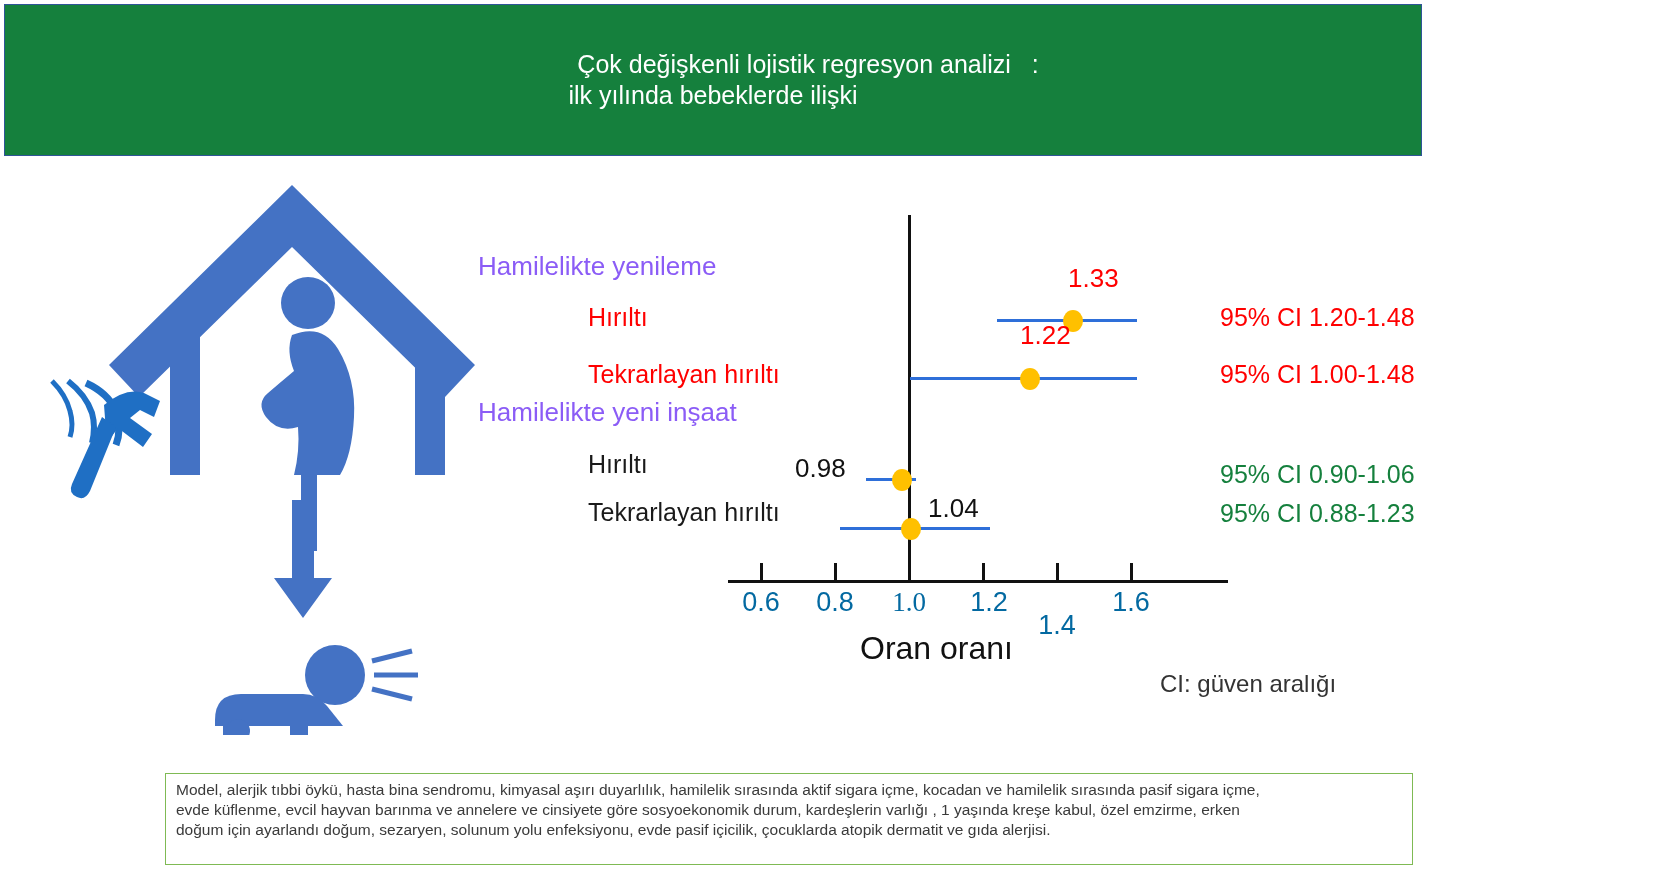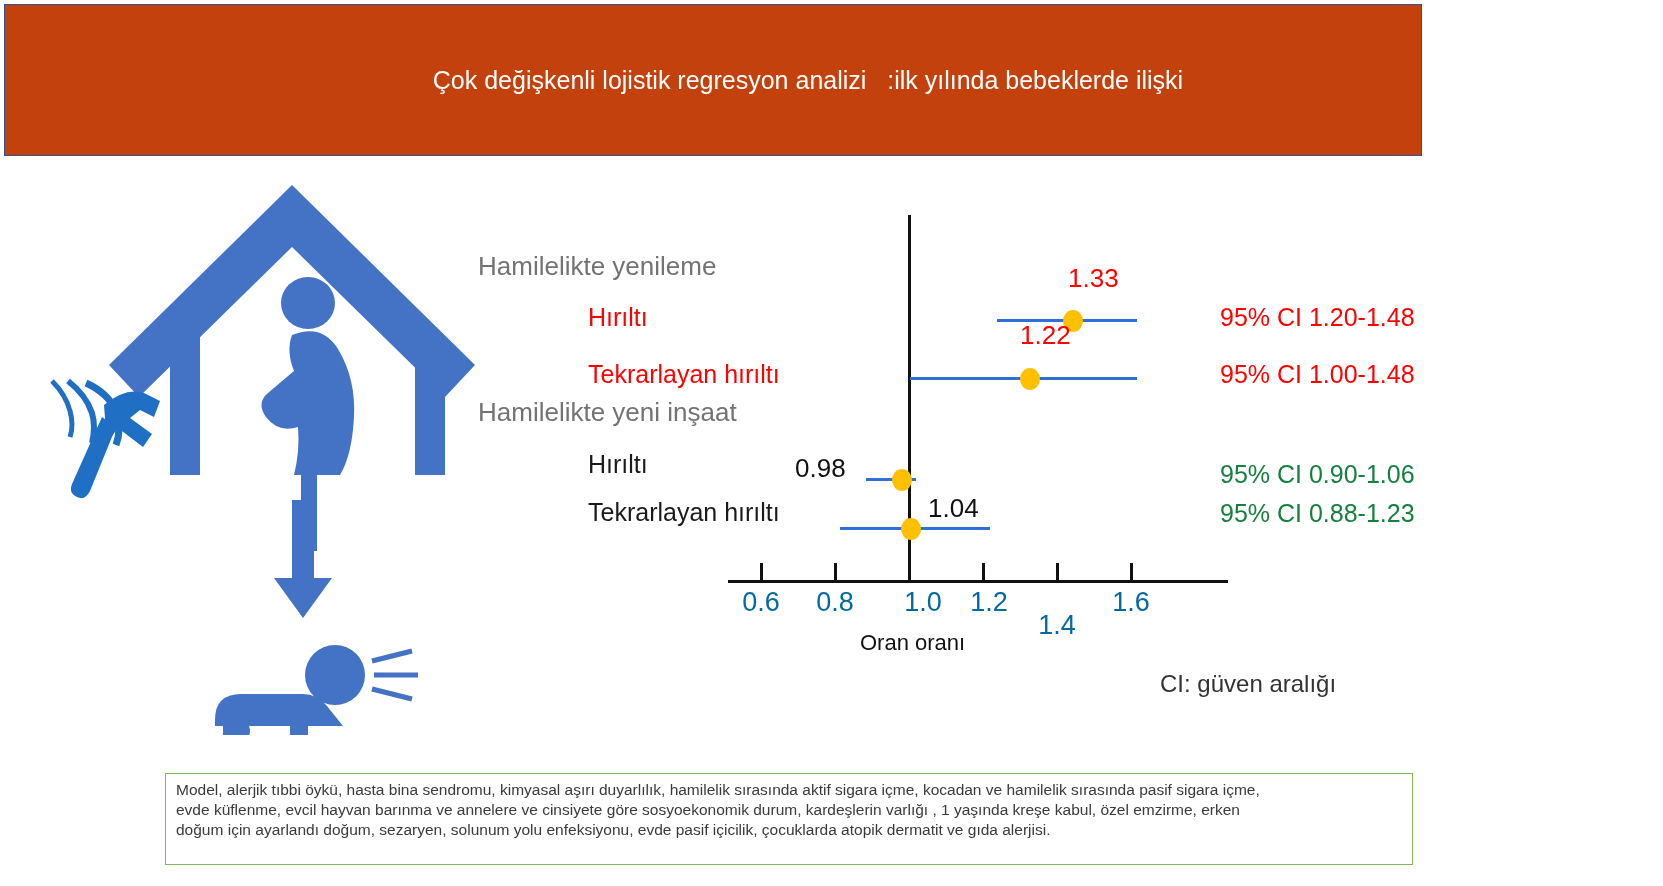--- a/index.html
+++ b/index.html
@@ -6,24 +6,24 @@
   body{
     width:1663px;height:886px;
     background:#ffffff;
     font-family:"Liberation Sans", sans-serif;
     overflow:hidden;
     position:relative;
   }
   
   #title-banner{
     position:absolute;left:4px;top:4px;width:1418px;height:152px;
-    background:#c2410c;
+    background:#15803d;
     border:1px solid #2F5597;
     box-sizing:border-box;
-    display:flex;flex-direction:row;align-items:center;justify-content:center;
+    display:flex;flex-direction:column;align-items:center;justify-content:center;
   }
   .title-line{
     color:#ffffff;
     font-size:25px;
     line-height:31px;
     text-align:center;
     white-space:pre;
   }
   .title-line.l1{padding-left:190px;}
   
@@ -33,21 +33,21 @@
   
   #forest{
     position:absolute;left:470px;top:185px;width:1180px;height:540px;
   }
   .row-label{
     position:absolute;
     font-size:25px;
     color:#1a1a1a;
     white-space:nowrap;
   }
-  .row-label.group{font-size:26px;color:#737373;}
+  .row-label.group{font-size:26px;color:#8b5cf6;}
   .row-label.red{color:#FF0000;}
   .ci-label{
     position:absolute;
     font-size:25px;
     white-space:nowrap;
   }
   .ci-label.red{color:#FF0000;}
   .ci-label.black{color:#15803d;}
   .or-value{
     position:absolute;
@@ -76,21 +76,21 @@
     position:absolute;height:3px;background:#111111;left:8px;width:500px;top:365px;
   }
   .tick{
     position:absolute;width:3px;height:18px;background:#111111;top:348px;
   }
   .ticklabel{
     position:absolute;font-size:27px;color:#0369a1;top:372px;
     transform:translateX(-50%);white-space:nowrap;
   }
   #xaxis-title{
-    position:absolute;font-size:22px;color:#111111;top:415px;left:140px;white-space:nowrap;
+    position:absolute;font-size:32px;color:#111111;top:415px;left:140px;white-space:nowrap;
   }
   #ci-note{
     position:absolute;font-size:24px;color:#333333;left:690px;top:485px;white-space:nowrap;
   }
   
   #footnote{
     position:absolute;left:165px;top:773px;width:1248px;height:92px;
     border:1.5px solid #7FBA54;
     box-sizing:border-box;
     background:#ffffff;
@@ -187,21 +187,21 @@
     <div id="axis-line"></div>
     <div class="tick" style="left:40px;"></div>
     <div class="tick" style="left:114px;"></div>
     <div class="tick" style="left:188px;"></div>
     <div class="tick" style="left:262px;"></div>
     <div class="tick" style="left:336px;"></div>
     <div class="tick" style="left:410px;"></div>
 
     <div class="ticklabel" style="left:41px;">0.6</div>
     <div class="ticklabel" style="left:115px;">0.8</div>
-    <div class="ticklabel" style="left:203px;">1.0</div>
+    <div class="ticklabel" style="left:189px;font-family:Liberation Serif, serif;">1.0</div>
     <div class="ticklabel" style="left:269px;">1.2</div>
     <div class="ticklabel" style="left:337px;margin-top:23px;">1.4</div>
     <div class="ticklabel" style="left:411px;">1.6</div>
 
     <div id="xaxis-title">Oran oranı</div>
   </div>
 
   <div class="ci-label red" style="left:750px;top:118px;">95% CI 1.20-1.48</div>
   <div class="ci-label red" style="left:750px;top:175px;">95% CI 1.00-1.48</div>
   <div class="ci-label black" style="left:750px;top:275px;">95% CI 0.90-1.06</div>

